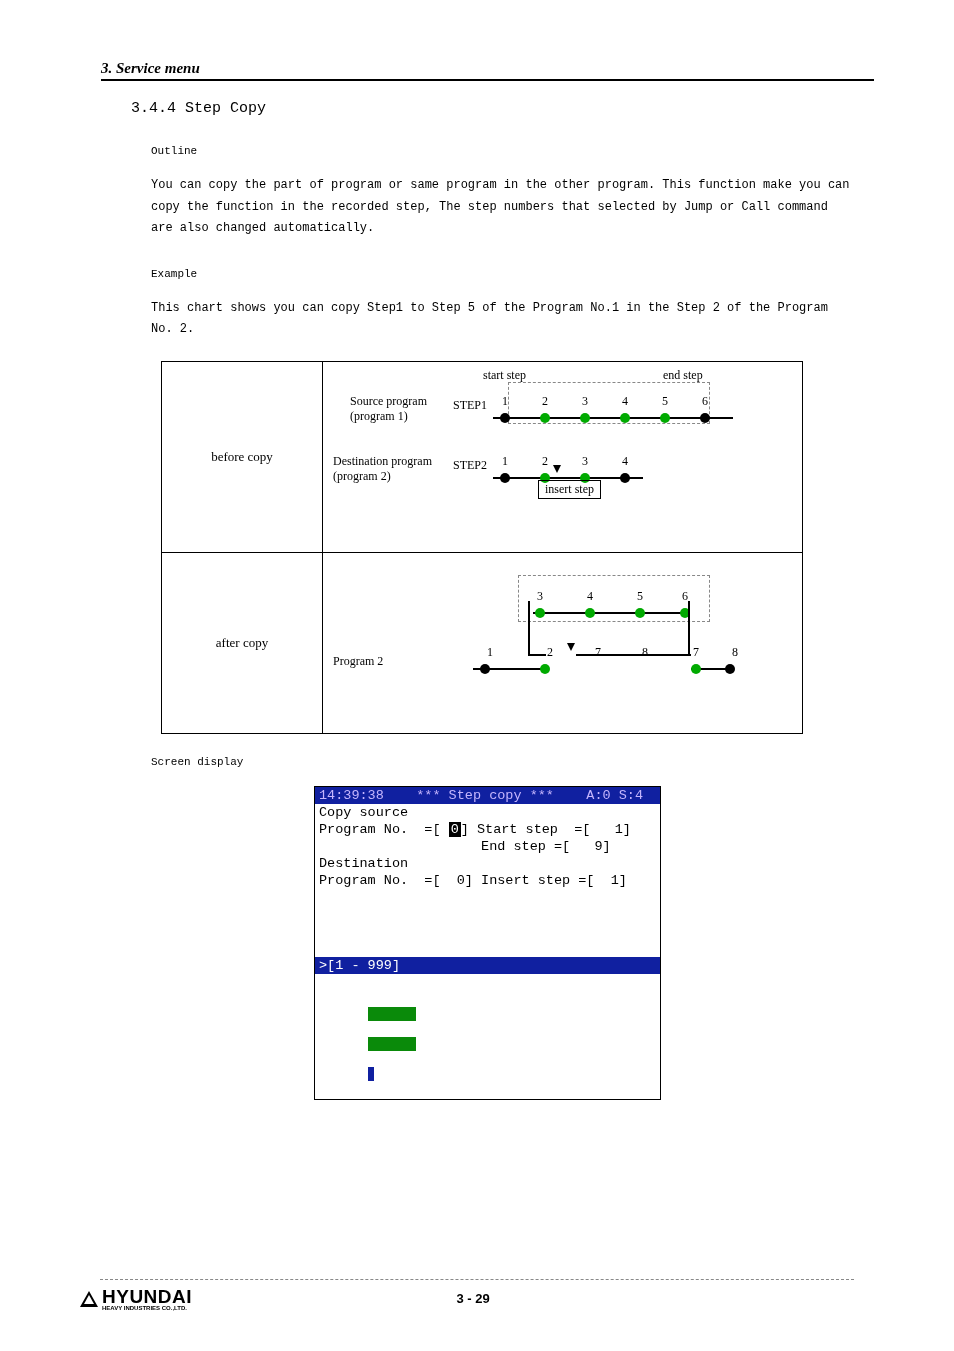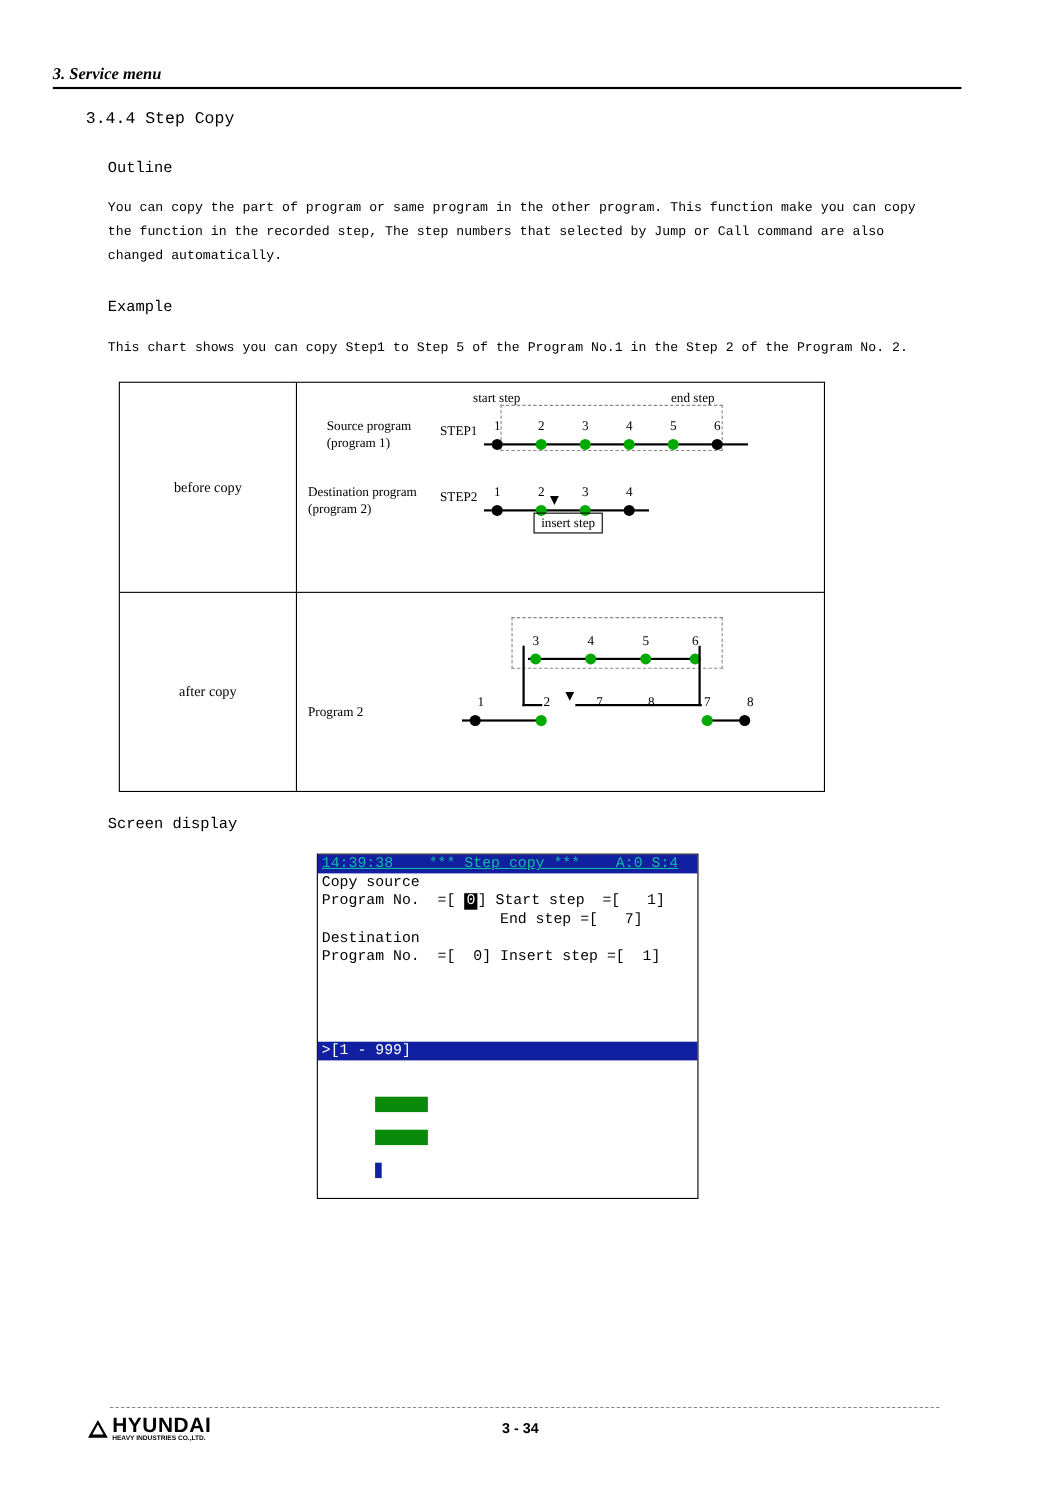--- a/index.html
+++ b/index.html
@@ -6,40 +6,40 @@
     margin: 0;
     padding: 0;
     background: #fff;
     font-family: "Times New Roman", serif;
     width: 954px;
     height: 1351px;
     position: relative;
     color: #000;
   }
   .page {
-    padding: 60px 80px 40px 48px;
+    padding: 60px 80px 40px 101px;
   }
   .header {
     font-style: italic;
     font-weight: bold;
     font-size: 15px;
     border-bottom: 2px solid #000;
     padding-bottom: 2px;
   }
   .mono {
     font-family: "Courier New", monospace;
   }
   .section-title {
     font-size: 15px;
     margin-top: 19px;
     margin-left: 30px;
   }
   .sub {
     margin-left: 50px;
-    font-size: 14px;
+    font-size: 11px;
     margin-top: 28px;
   }
   .body-text {
     margin-left: 50px;
     margin-right: 20px;
     font-size: 12px;
     line-height: 1.8;
     margin-top: 18px;
   }
   .diagram-wrap {
@@ -95,21 +95,21 @@
     position:absolute;
   }
   .screen-box {
     width: 345px;
     margin: 18px auto 0 auto;
     font-family: "Courier New", monospace;
     font-size: 13.5px;
     border:1px solid #000;
   }
   .sb-row { padding: 1px 4px; white-space:pre; }
-  .sb-blue { background:#1020a0; color:#14b8a6; text-decoration:underline; }
+  .sb-blue { background:#1020a0; color:#c4b5fd; }
   .sb-blue-noul { background:#1020a0; color:#fff; }
   .inv { background:#000; color:#fff; padding:0 2px; }
   .green-bar { display:inline-block; width:48px; height:14px; background:#0a8a0a; vertical-align:bottom;}
   .blue-bar { display:inline-block; width:6px; height:14px; background:#1020a0; vertical-align:bottom;}
   .footer {
     position:absolute;
     bottom: 40px;
     left: 80px;
     right: 80px;
   }
@@ -256,21 +256,21 @@
       </div>
     </div>
   </div>
 
   <div class="sub mono" style="margin-top:22px;">Screen display</div>
 
   <div class="screen-box">
     <div class="sb-row sb-blue">14:39:38    *** Step copy ***    A:0 S:4</div>
     <div class="sb-row">Copy source</div>
     <div class="sb-row"><span>Program No.  =[ </span><span class="inv">0</span><span>] Start step  =[   1]</span></div>
-    <div class="sb-row">                    End step =[   7]</div>
+    <div class="sb-row">                    End step =[   9]</div>
     <div class="sb-row">Destination</div>
     <div class="sb-row">Program No.  =[  0] Insert step =[  1]</div>
     <div class="sb-row">&nbsp;</div>
     <div class="sb-row">&nbsp;</div>
     <div class="sb-row">&nbsp;</div>
     <div class="sb-row">&nbsp;</div>
     <div class="sb-row sb-blue-noul">&gt;[1 - 999]</div>
     <div class="sb-row" style="padding:2px 4px 3px 4px;">
       <span style="display:inline-block;width:30px;"></span>
       <span class="green-bar"></span>
@@ -286,16 +286,16 @@
 <div class="footer">
   <div class="footer-line"></div>
   <div class="footer-row">
     <div class="logo">
       <div class="logo-tri"></div>
       <div>
         <div class="logo-text">HYUNDAI</div>
         <div class="logo-sub">HEAVY INDUSTRIES CO.,LTD.</div>
       </div>
     </div>
-    <div class="page-num">3 - 34</div>
+    <div class="page-num">3 - 29</div>
     <div style="width:120px;"></div>
   </div>
 </div>
 
 </body></html>

